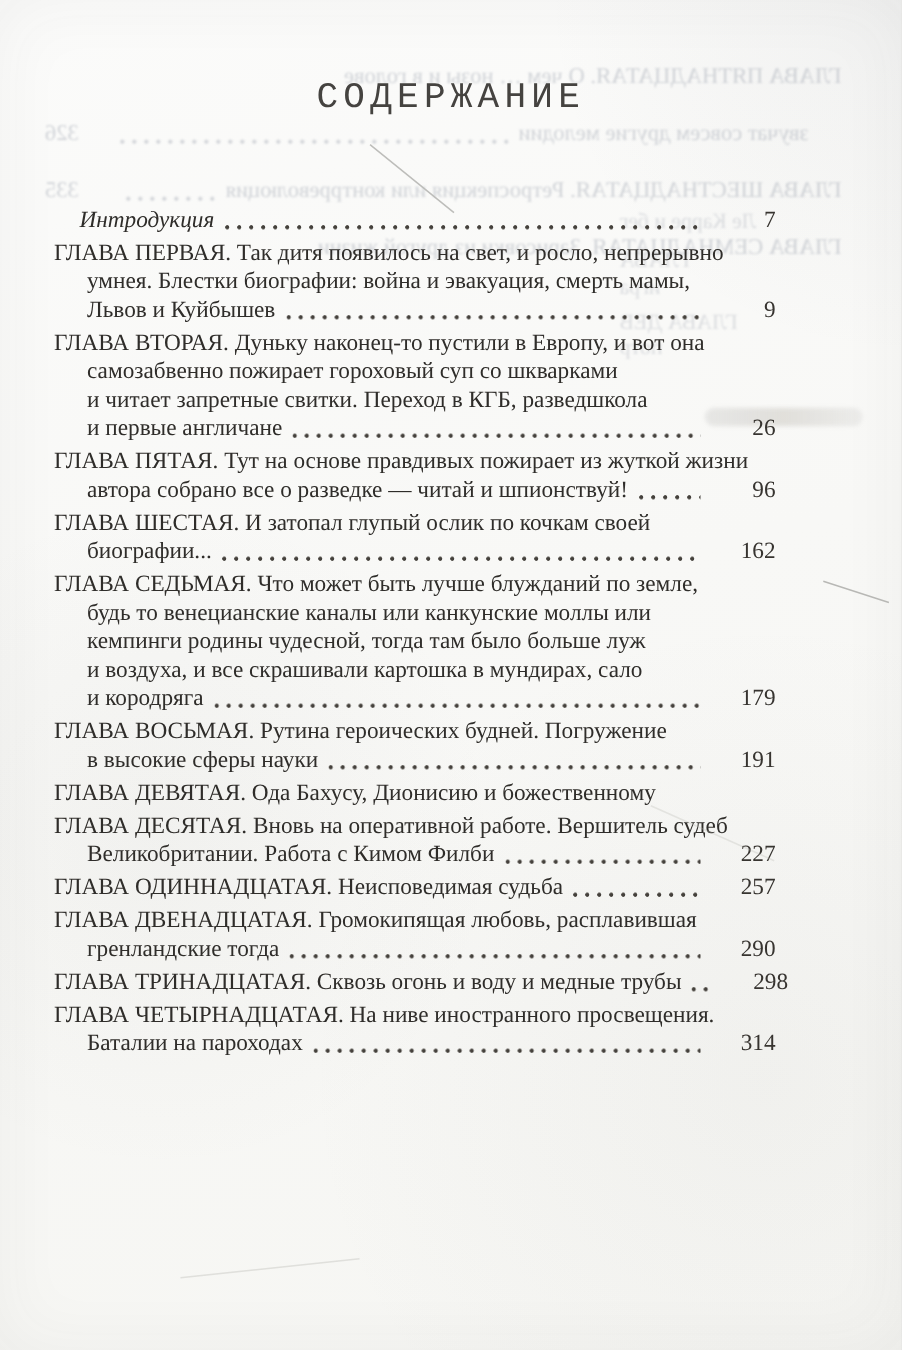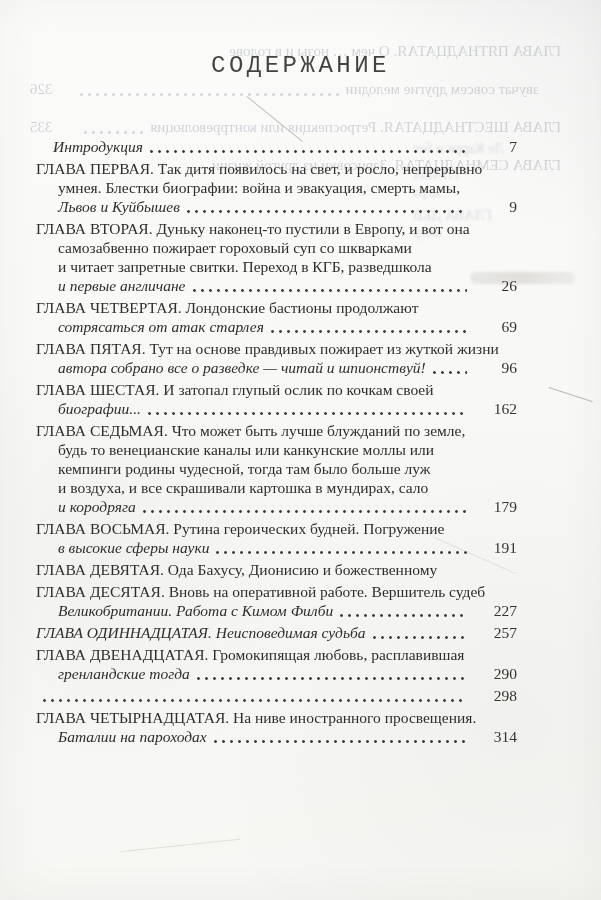--- a/index.html
+++ b/index.html
@@ -46,21 +46,21 @@
   }
   .entry { margin-bottom: 3px; }
   .line {
     font-size: 15.5px;
     line-height: 19px;
     white-space: nowrap;
     color: #2f2d2a;
   }
   .line.cont { padding-left: 22px; }
   .lastline { display: flex; align-items: baseline; }
-  .lastline .txt { flex: 0 1 auto; white-space: nowrap; font-style: italic; }
+  .lastline .txt { flex: 0 1 auto; white-space: nowrap; }
   .leader {
     flex: 1 1 auto;
     min-width: 14px;
     height: 3px;
     align-self: flex-end;
     margin: 0 10px 3px 7px;
     background-image: radial-gradient(circle at 1.5px 1.5px, #45413c 1.15px, rgba(0,0,0,0) 1.6px);
     background-size: 8px 3px;
     background-repeat: repeat-x;
   }
@@ -202,28 +202,20 @@
         <div class="line">ГЛАВА ВТОРАЯ. Дуньку наконец-то пустили в Европу, и вот она</div>
         <div class="line cont">самозабвенно пожирает гороховый суп со шкварками</div>
         <div class="line cont">и читает запретные свитки. Переход в КГБ, разведшкола</div>
         <div class="line cont lastline">
           <span class="txt">и первые англичане</span>
           <span class="leader"></span>
           <span class="pagenum">26</span>
         </div>
       </div>
       <div class="entry">
-        <div class="line">ГЛАВА ЧЕТВЕРТАЯ. Лондонские бастионы продолжают</div>
-        <div class="line cont lastline">
-          <span class="txt">сотрясаться от атак старлея</span>
-          <span class="leader"></span>
-          <span class="pagenum">69</span>
-        </div>
-      </div>
-      <div class="entry">
         <div class="line">ГЛАВА ПЯТАЯ. Тут на основе правдивых пожирает из жуткой жизни</div>
         <div class="line cont lastline">
           <span class="txt">автора собрано все о разведке — читай и шпионствуй!</span>
           <span class="leader"></span>
           <span class="pagenum">96</span>
         </div>
       </div>
       <div class="entry">
         <div class="line">ГЛАВА ШЕСТАЯ. И затопал глупый ослик по кочкам своей</div>
         <div class="line cont lastline">
@@ -272,20 +264,21 @@
       <div class="entry">
         <div class="line">ГЛАВА ДВЕНАДЦАТАЯ. Громокипящая любовь, расплавившая</div>
         <div class="line cont lastline">
           <span class="txt">гренландские тогда</span>
           <span class="leader"></span>
           <span class="pagenum">290</span>
         </div>
       </div>
       <div class="entry">
         <div class="line lastline">
+          <span class="txt">ГЛАВА ТРИНАДЦАТАЯ. Сквозь огонь и воду и медные трубы</span>
           <span class="leader"></span>
           <span class="pagenum">298</span>
         </div>
       </div>
       <div class="entry">
         <div class="line">ГЛАВА ЧЕТЫРНАДЦАТАЯ. На ниве иностранного просвещения.</div>
         <div class="line cont lastline">
           <span class="txt">Баталии на пароходах</span>
           <span class="leader"></span>
           <span class="pagenum">314</span>

